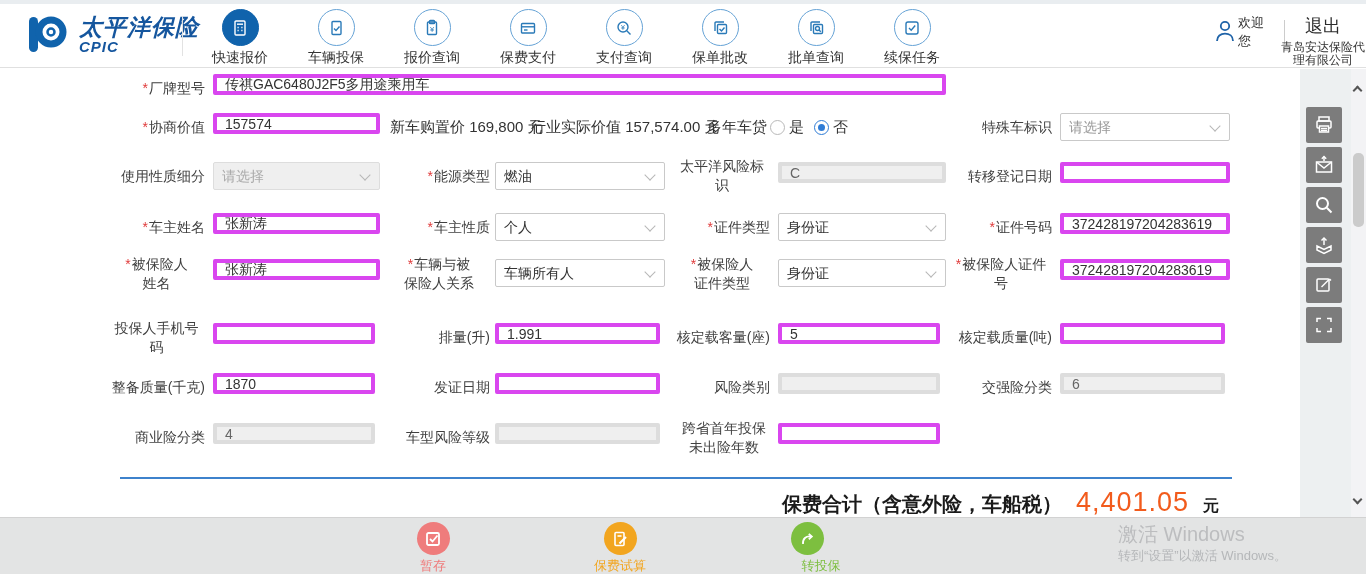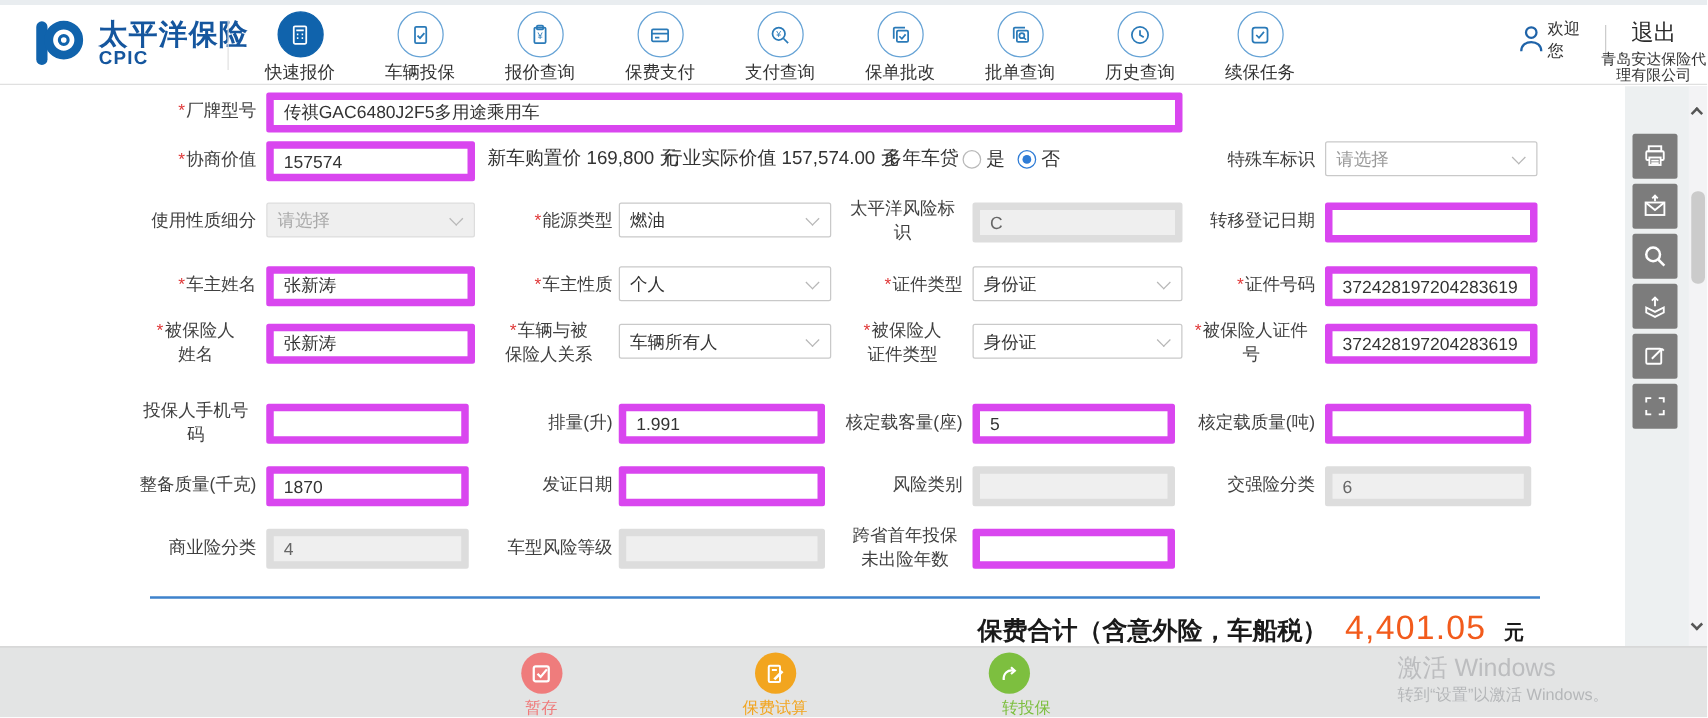--- a/index.html
+++ b/index.html
@@ -3,41 +3,41 @@
 <meta charset="utf-8">
 <style>
   * { margin:0; padding:0; box-sizing:border-box; }
   html,body { background:#fff; }
   .screen{ position:relative; width:1366px; height:574px; overflow:hidden;
     font-family:"Liberation Sans","DejaVu Sans",sans-serif; color:#333; background:#fff;}
   
   .topstrip{position:absolute;top:0;left:0;right:0;height:4px;background:#e9edf0;}
   .topbar{position:absolute;top:4px;left:0;right:0;height:64px;background:#fff;border-bottom:1px solid #e0e0e0;}
   .brand{position:absolute;left:24px;top:8px;display:flex;align-items:center;gap:9px;}
-  .brand-text{display:flex;flex-direction:column;line-height:1.05;}
+  .brand-text{display:flex;flex-direction:column;line-height:1.05;font-style:italic;}
   .brand-title{font-size:23px;font-weight:bold;color:#15569e;letter-spacing:1px;}
   .brand-sub{font-size:15px;font-weight:bold;color:#15569e;letter-spacing:1px;}
   .brand-div{position:absolute;left:182px;top:12px;width:1px;height:40px;background:#e2e2e2;}
   .nav{position:absolute;left:192px;top:0;height:64px;display:flex;}
   .nav-item{width:96px;display:flex;flex-direction:column;align-items:center;padding-top:5px;cursor:pointer;}
   .nav-circ{width:37px;height:37px;border-radius:50%;border:1px solid #66a3d6;display:flex;align-items:center;justify-content:center;color:#2a7ab8;background:#fff;}
   .nav-item.active .nav-circ{background:#1063ac;border-color:#1063ac;color:#fff;}
   .nav-label{margin-top:3px;font-size:14px;color:#333;white-space:nowrap;}
   .usr{position:absolute;left:1212px;top:8px;width:56px;display:flex;flex-direction:row;align-items:center;}
   .usr-welcome{font-size:13px;color:#333;margin-top:2px;}
   .usr-div{position:absolute;left:1284px;top:16px;width:1px;height:24px;background:#ccc;}
   .logout-col{position:absolute;left:1280px;top:10px;width:86px;display:flex;flex-direction:column;align-items:center;}
   .logout{font-size:18px;color:#2b2b2b;cursor:pointer;}
   .company{font-size:12px;color:#333;text-align:center;line-height:13px;margin-top:3px;}
   
   .content{position:absolute;top:69px;left:0;right:0;height:448px;background:#fff;}
   .lbl{position:absolute;height:28px;line-height:28px;font-size:14px;color:#404040;text-align:right;white-space:nowrap;}
   .lbl2{position:absolute;line-height:19px;font-size:14px;color:#404040;text-align:center;white-space:pre-line;}
   .star{color:#e03a3a;margin-right:1px;}
-  .ipt{position:absolute;height:32px;border:6px solid #d946ef;border-radius:2px;background:#fff;
+  .ipt{position:absolute;height:21px;border:4px solid #d946ef;border-radius:2px;background:#fff;
        font-family:inherit;font-size:14px;color:#333;padding:0 8px;outline:none;}
   .ipt.dis{background:#efefef;border-color:#ddd;color:#666;}
   .sel{position:absolute;height:28px;border:1px solid #c9c9c9;border-radius:2px;background:#fff;
        font-size:14px;color:#333;padding:0 8px;line-height:26px;cursor:pointer;}
   .sel .caret{position:absolute;right:10px;top:8px;width:8px;height:8px;border-right:1.5px solid #b7b7b7;border-bottom:1.5px solid #b7b7b7;transform:rotate(45deg);}
   .sel.dis{background:#efefef;border-color:#ddd;color:#aaa;cursor:default;}
   .sel.ph{color:#999;}
   .info{position:absolute;line-height:28px;font-size:15px;color:#333;white-space:nowrap;}
   .radio-opt{position:absolute;height:28px;display:flex;align-items:center;gap:4px;font-size:15px;color:#333;cursor:pointer;}
   .radio{width:15px;height:15px;border:1px solid #b9b9b9;border-radius:50%;background:#fff;display:inline-block;position:relative;}
@@ -160,29 +160,20 @@
               <rect x="7.5" y="6.5" width="9" height="9" rx="1"></rect>
             <circle cx="11.5" cy="10.5" r="2"></circle>
               <line x1="13" y1="12" x2="14.8" y2="13.8"></line>
           </svg>
         </span>
         <span class="nav-label">批单查询</span>
       </div>
       <div class="nav-item">
         <span class="nav-circ">
           <svg width="20" height="20" viewBox="0 0 20 20" fill="none" stroke="currentColor" stroke-width="1.4">
-            <circle cx="10" cy="10" r="6.5"></circle>
-              <polyline points="10,6.2 10,10 13,11.8"></polyline>
-          </svg>
-        </span>
-        <span class="nav-label">历史查询</span>
-      </div>
-      <div class="nav-item">
-        <span class="nav-circ">
-          <svg width="20" height="20" viewBox="0 0 20 20" fill="none" stroke="currentColor" stroke-width="1.4">
             <rect x="4" y="4" width="12" height="12" rx="2"></rect>
               <polyline points="7,10 9.2,12.2 13.2,7.5"></polyline>
           </svg>
         </span>
         <span class="nav-label">续保任务</span>
       </div>
     </div>
 
     <div class="usr">
       <span>

